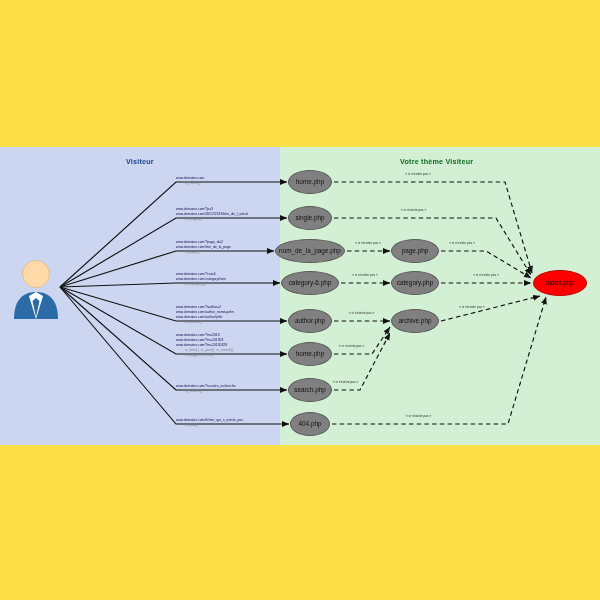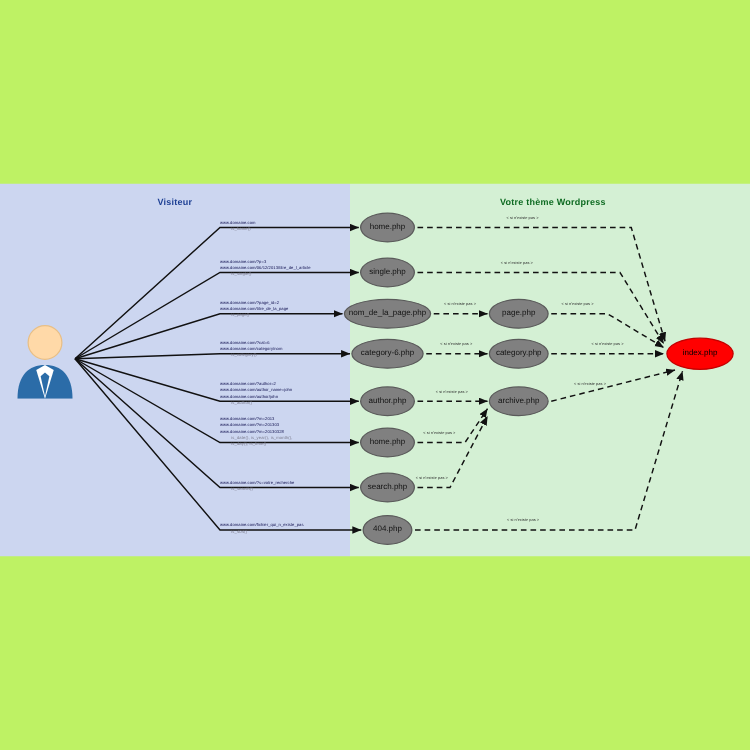--- a/index.html
+++ b/index.html
@@ -1,17 +1,17 @@
 <!DOCTYPE html>
 <html><head>
 <meta charset="utf-8">
 <style>
   html,body{margin:0;padding:0;background:#000;}
   body{width:600px;height:600px;overflow:hidden;font-family:"Liberation Sans",sans-serif;}
-  #stage{position:relative;width:600px;height:600px;background:#bef264;}
+  #stage{position:relative;width:600px;height:600px;background:#fde047;}
   #canvas{position:absolute;left:0;top:147px;width:600px;height:298px;}
   .band{position:absolute;top:0;height:298px;}
   #band-visitor{left:0;width:280px;background:#ccd6f0;}
   #band-theme{left:280px;width:320px;background:#d4f0d4;}
   .band-title{position:absolute;font-size:7.2px;font-weight:bold;letter-spacing:.2px;}
   #title-visitor{left:126px;top:10px;color:#1d3f94;}
   #title-theme{left:400px;top:10px;color:#0e6b22;}
   svg#wires{position:absolute;left:0;top:0;width:600px;height:298px;overflow:visible;}
   .node{position:absolute;transform:translate(-50%,-50%);border-radius:50%;
         display:flex;align-items:center;justify-content:center;text-align:center;
@@ -28,21 +28,21 @@
 </head>
 <body>
 
 <div id="stage">
   <div id="canvas">
 
     <div class="band" id="band-visitor"></div>
     <div class="band" id="band-theme"></div>
 
     <div class="band-title" id="title-visitor">Visiteur</div>
-    <div class="band-title" id="title-theme">Votre thème Wordpress</div>
+    <div class="band-title" id="title-theme">Votre thème Visiteur</div>
 
     <svg id="wires">
       <defs>
         <marker id="ah" markerWidth="7" markerHeight="7" refX="6.2" refY="2.6" orient="auto">
           <path d="M0,0 L6.4,2.6 L0,5.2 z" fill="#111"></path>
         </marker>
       </defs>
       <g id="solid-edges" stroke="#111" stroke-width="1.15" fill="none" marker-end="url(#ah)">
           <path d="M60,140 L176,35 L287,35"></path>
           <path d="M60,140 L176,71 L287,71"></path>

